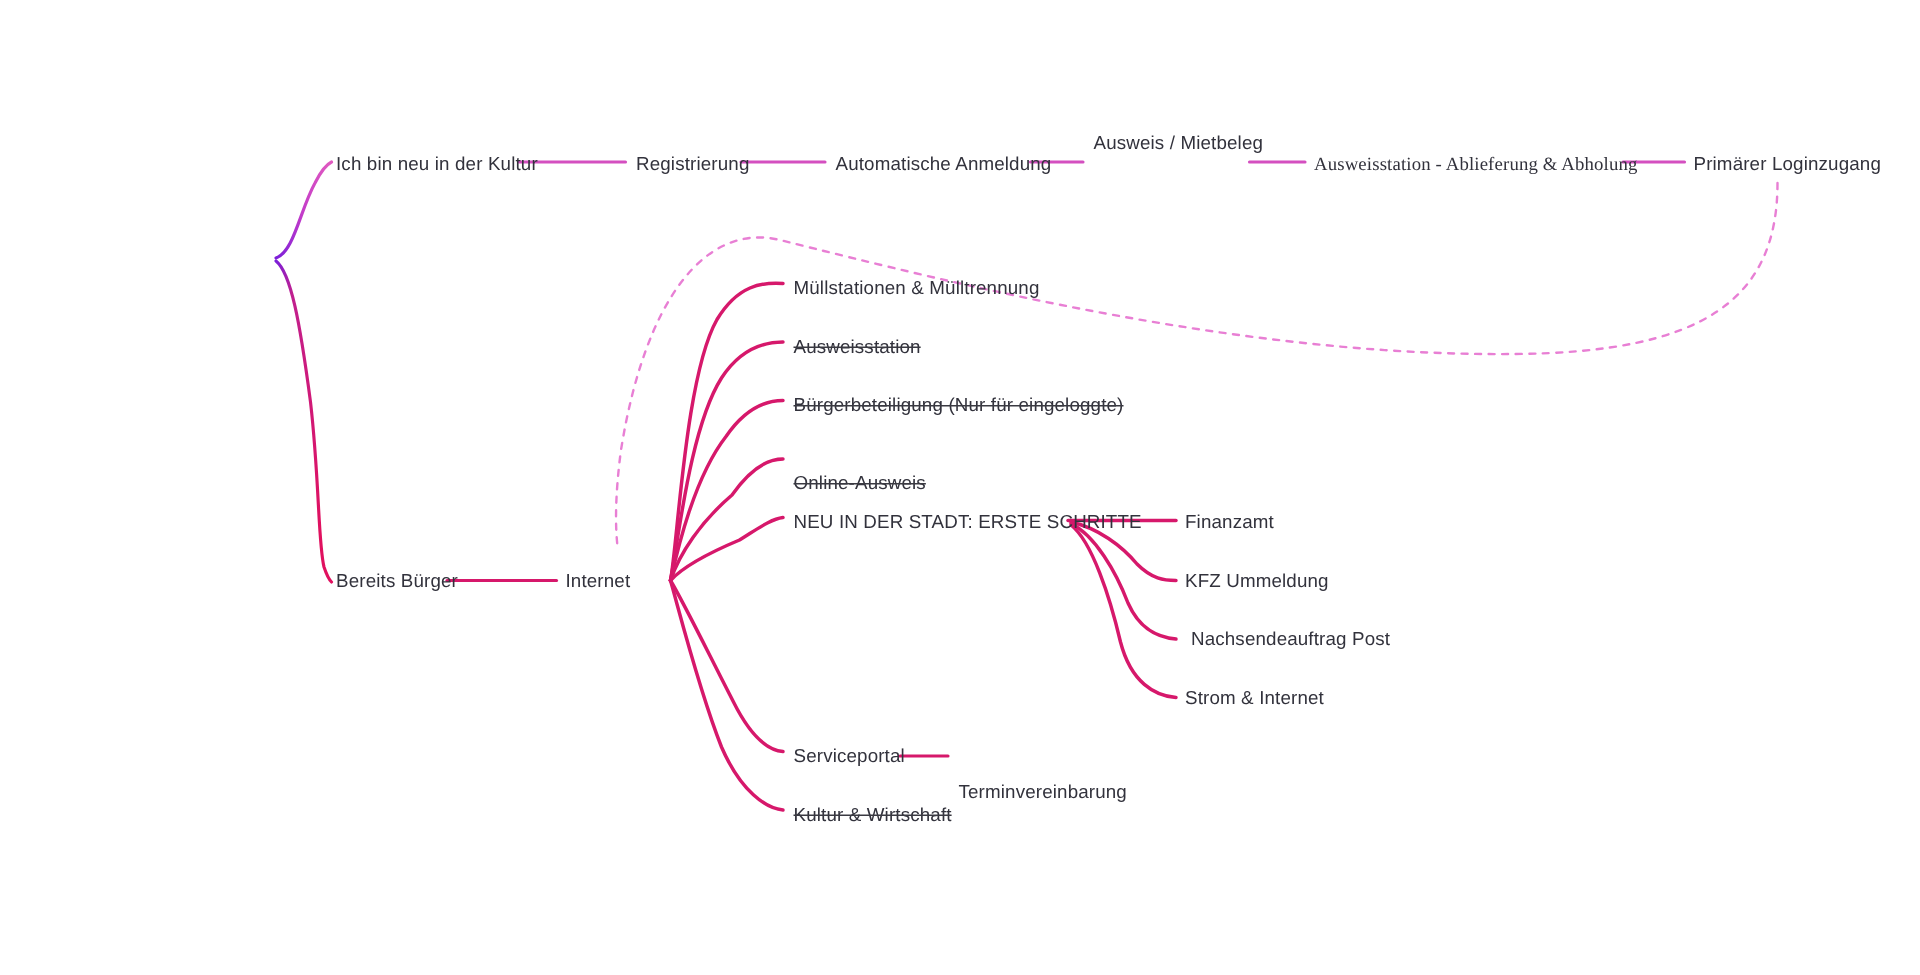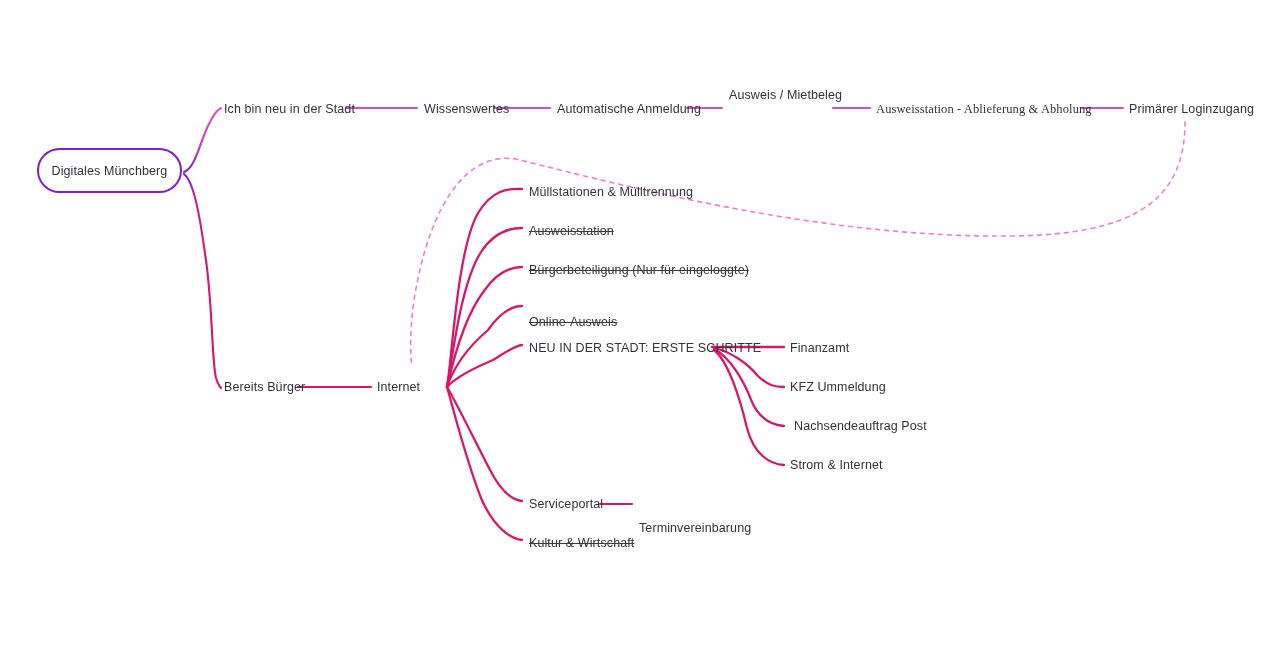--- a/index.html
+++ b/index.html
@@ -93,29 +93,26 @@
     <path d="M 600,504 L 632,504" fill="none" stroke="#d6186b" stroke-width="2.1" stroke-linecap="round"></path>
 
     <path d="M 712,347 L 784,347" fill="none" stroke="#d6186b" stroke-width="2.3" stroke-linecap="round"></path>
     <path d="M 714,348 C 732,352 748,364 758,376 C 768,386 776,387 784,387" fill="none" stroke="#d6186b" stroke-width="2.3" stroke-linecap="round"></path>
     <path d="M 714,349 C 730,357 744,381 752,402 C 760,420 772,425 784,426" fill="none" stroke="#d6186b" stroke-width="2.3" stroke-linecap="round"></path>
     <path d="M 714,350 C 728,361 740,398 747,428 C 754,455 770,464 784,465" fill="none" stroke="#d6186b" stroke-width="2.3" stroke-linecap="round"></path>
 
     <path d="M 1185,122 C 1185,200 1135,235 1010,236 C 830,238 640,190 520,160 C 470,148 430,200 414,300 C 410,330 410,352 412,367" fill="none" stroke="#e87fd4" stroke-width="1.6" stroke-linecap="round" stroke-dasharray="4 5"></path>
   </svg>
 
-  <div class="root-node" style="left:37px; top:148px; width:145px; height:45px;">
-    <span>Digitales Münchberg</span>
-  </div>
 
   <div class="node-label" style="left:224px; top:109px;">
-    <span>Ich bin neu in der Stadt</span>
+    <span>Ich bin neu in der Kultur</span>
   </div>
   <div class="node-label" style="left:424px; top:109px;">
-    <span>Wissenswertes</span>
+    <span>Registrierung</span>
   </div>
   <div class="node-label" style="left:557px; top:109px;">
     <span>Automatische Anmeldung</span>
   </div>
   <div class="node-label" style="left:729px; top:95px;">
     <span>Ausweis / Mietbeleg</span>
   </div>
   <div class="node-label" style="left:876px; top:109px;font-family:Liberation Serif, serif;">
     <span>Ausweisstation - Ablieferung &amp; Abholung</span>
   </div>

